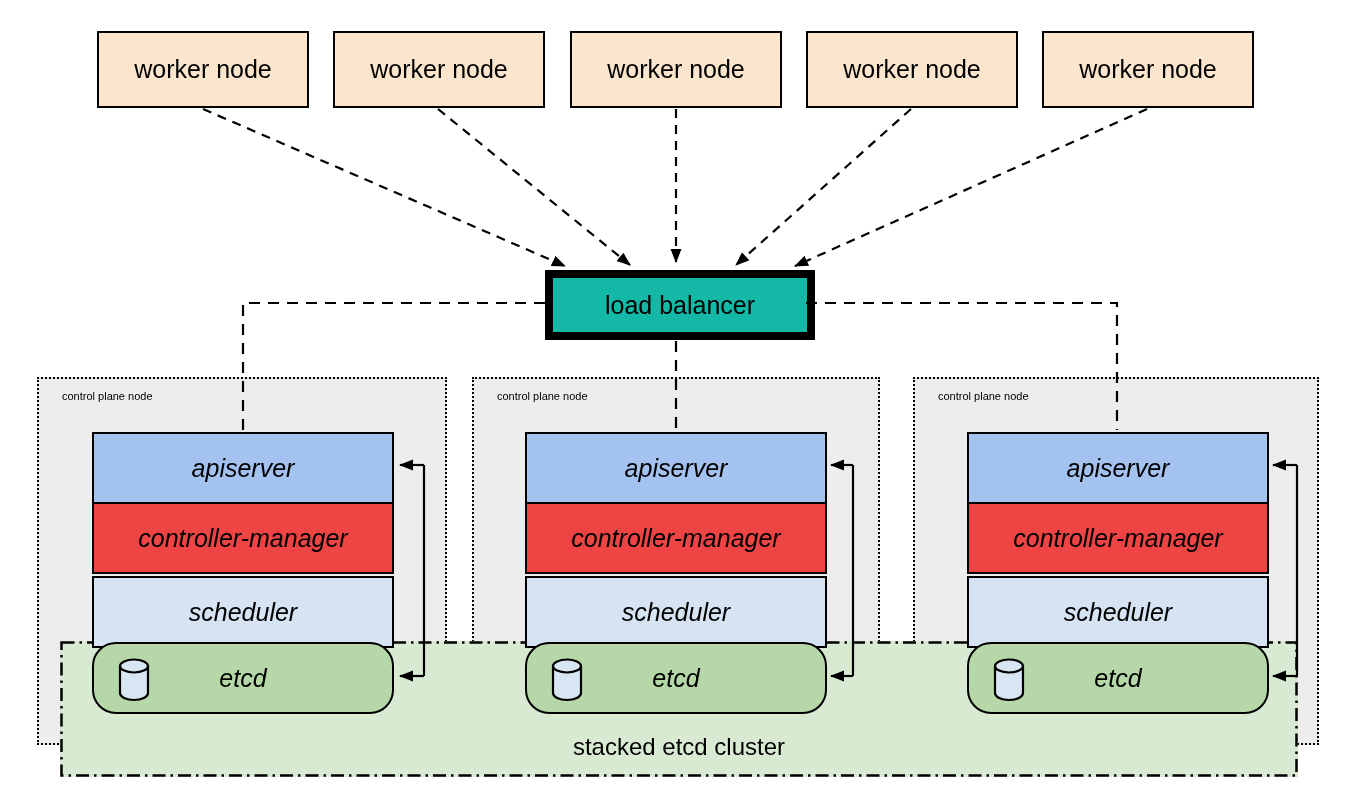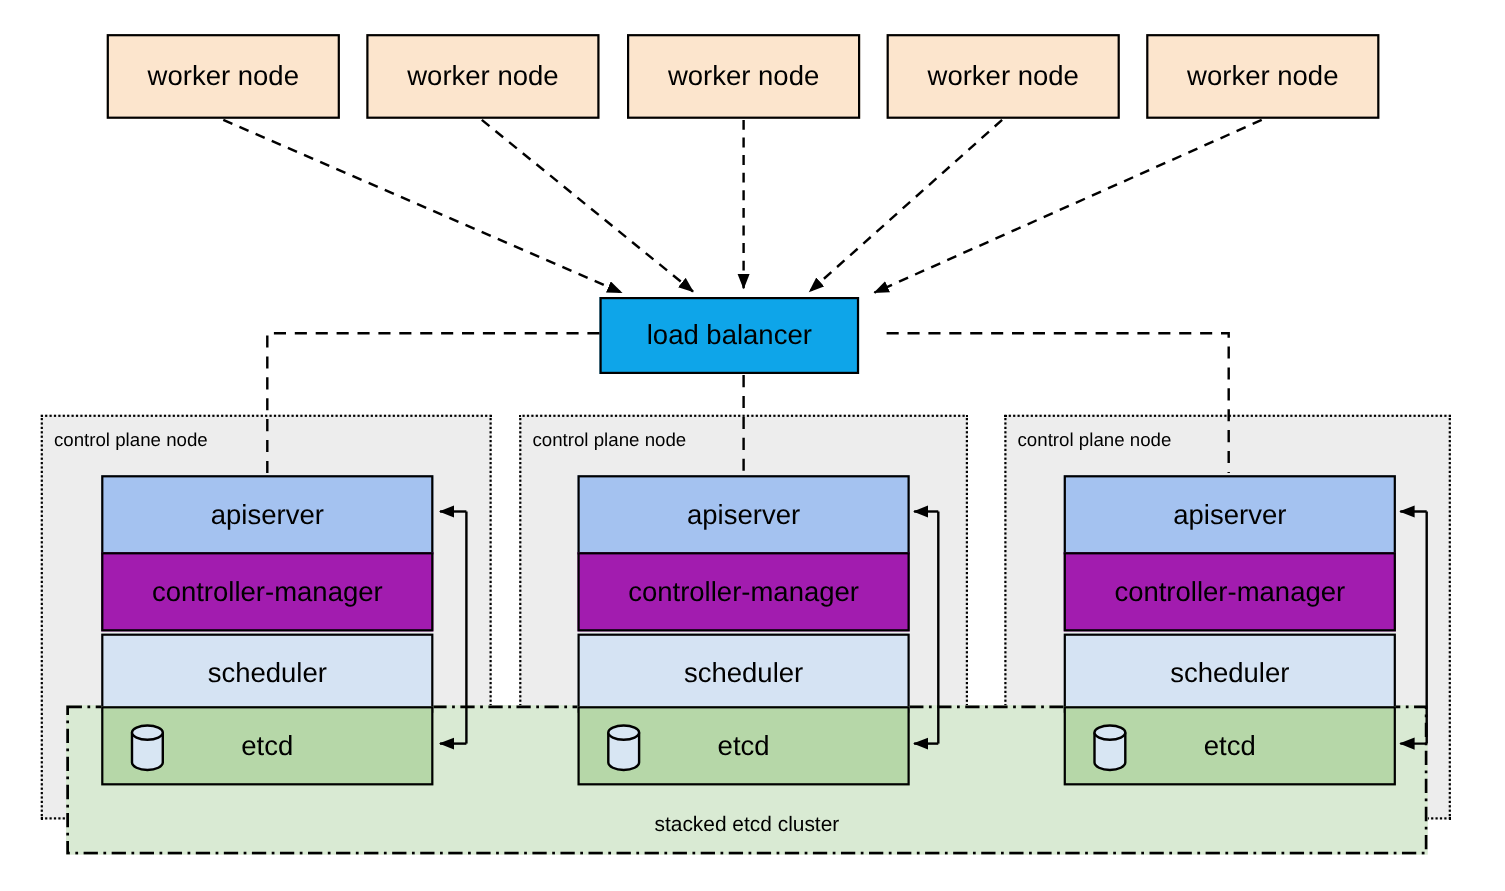--- a/index.html
+++ b/index.html
@@ -8,50 +8,51 @@
     font-family:"Liberation Sans",sans-serif;color:#000;overflow:hidden;padding-left:28px;
   }
   .box{position:absolute;box-sizing:border-box;display:flex;align-items:center;justify-content:center;}
   
   .worker{
     top:31px;width:212px;height:77px;background:#fce5cd;border:2px solid #000;
     font-size:25px;z-index:4;
   }
   
   .lb{
-    left:545px;top:270px;width:236px;height:70px;background:#0ea5e9;border:2px solid #000000;
+    left:545px;top:270px;width:270px;height:70px;background:#14b8a6;border:8px solid #000000;
     font-size:25px;z-index:4;
   }
   
   .cpnode{
     top:377px;height:368px;background:#ededed;border:2px dotted #000;
     z-index:1;
   }
   .cpnode .cplabel{
-    position:absolute;top:11px;left:10px;font-size:17px;white-space:nowrap;
+    position:absolute;top:11px;left:23px;font-size:11px;white-space:nowrap;
   }
   
   .cluster{
     position:absolute;left:60px;top:641px;width:1238px;height:136px;background:#d9ead3;z-index:2;
   }
   .cluster svg{position:absolute;left:0;top:0;}
   .cluster-label{
-    position:absolute;left:0;right:0;bottom:16px;text-align:center;font-size:19px;
+    position:absolute;left:0;right:0;bottom:16px;text-align:center;font-size:24px;
   }
   
   .stack{position:absolute;top:432px;width:302px;height:282px;z-index:3;}
   .row{
     position:absolute;left:0;width:302px;height:72px;box-sizing:border-box;
     border:2px solid #000;display:flex;align-items:center;justify-content:center;
     font-size:25px;
+    font-style:italic;
   }
   .row.r1{top:0;background:#a4c2f0;}
-  .row.r2{top:70px;background:#a21caf;align-items:center;}
+  .row.r2{top:70px;background:#ef4444;align-items:center;}
   .row.r3{top:144px;background:#d5e3f3;}
-  .row.r4{top:210px;background:#b6d7a8;}
+  .row.r4{top:210px;background:#b6d7a8;border-radius:24px;}
   .cyl{position:absolute;left:24px;top:14px;}
   
   .overlay{position:absolute;left:0;top:0;z-index:5;pointer-events:none;}
 </style>
 </head>
 <body>
 
 <div class="canvas">
 
   <div class="box worker" style="left:97px">

